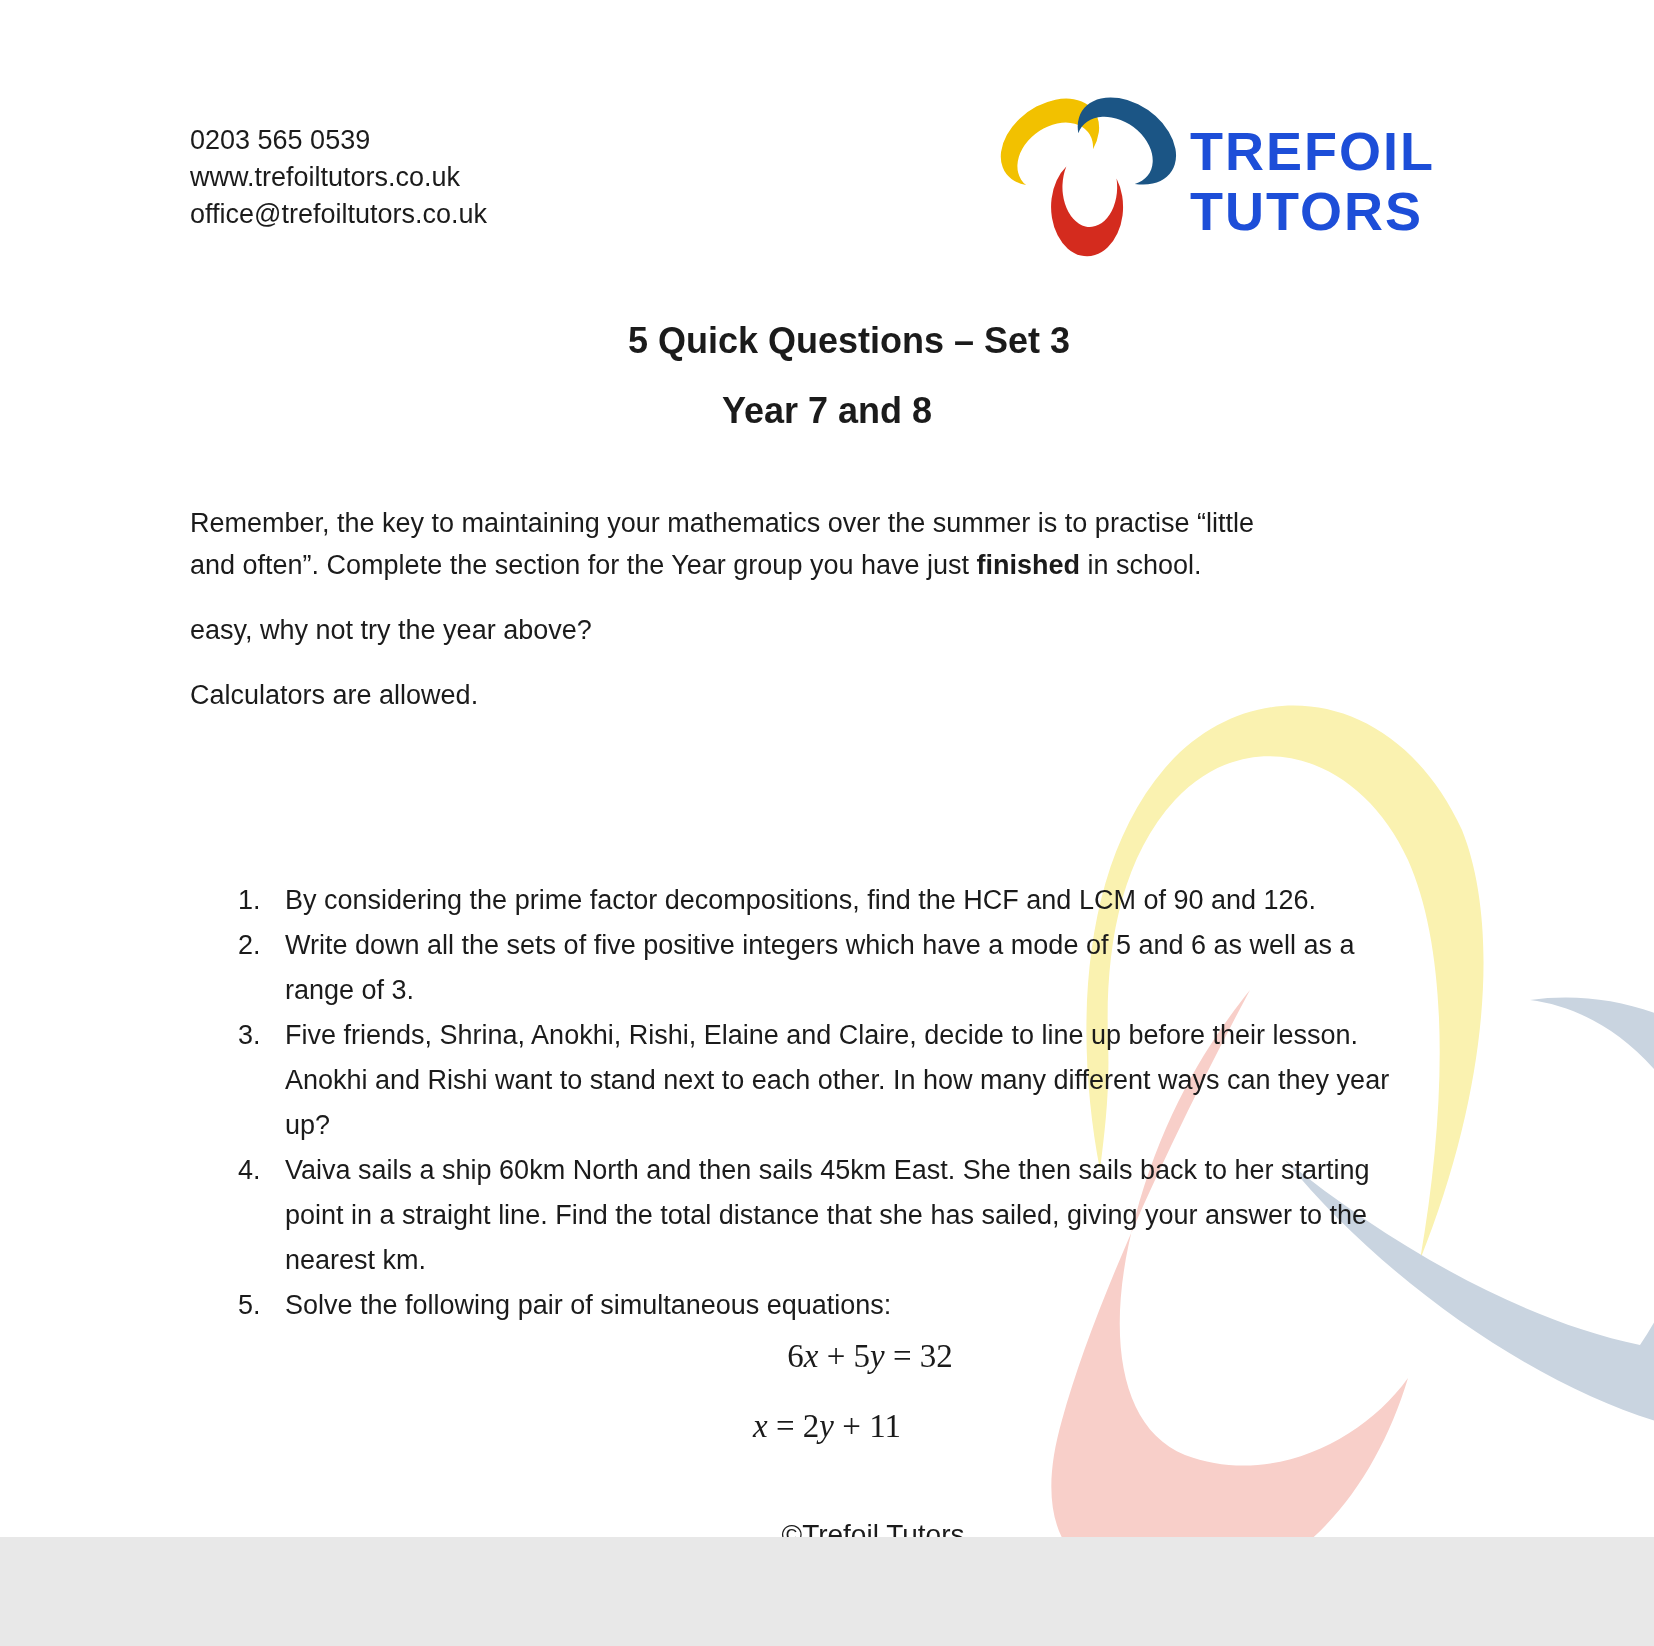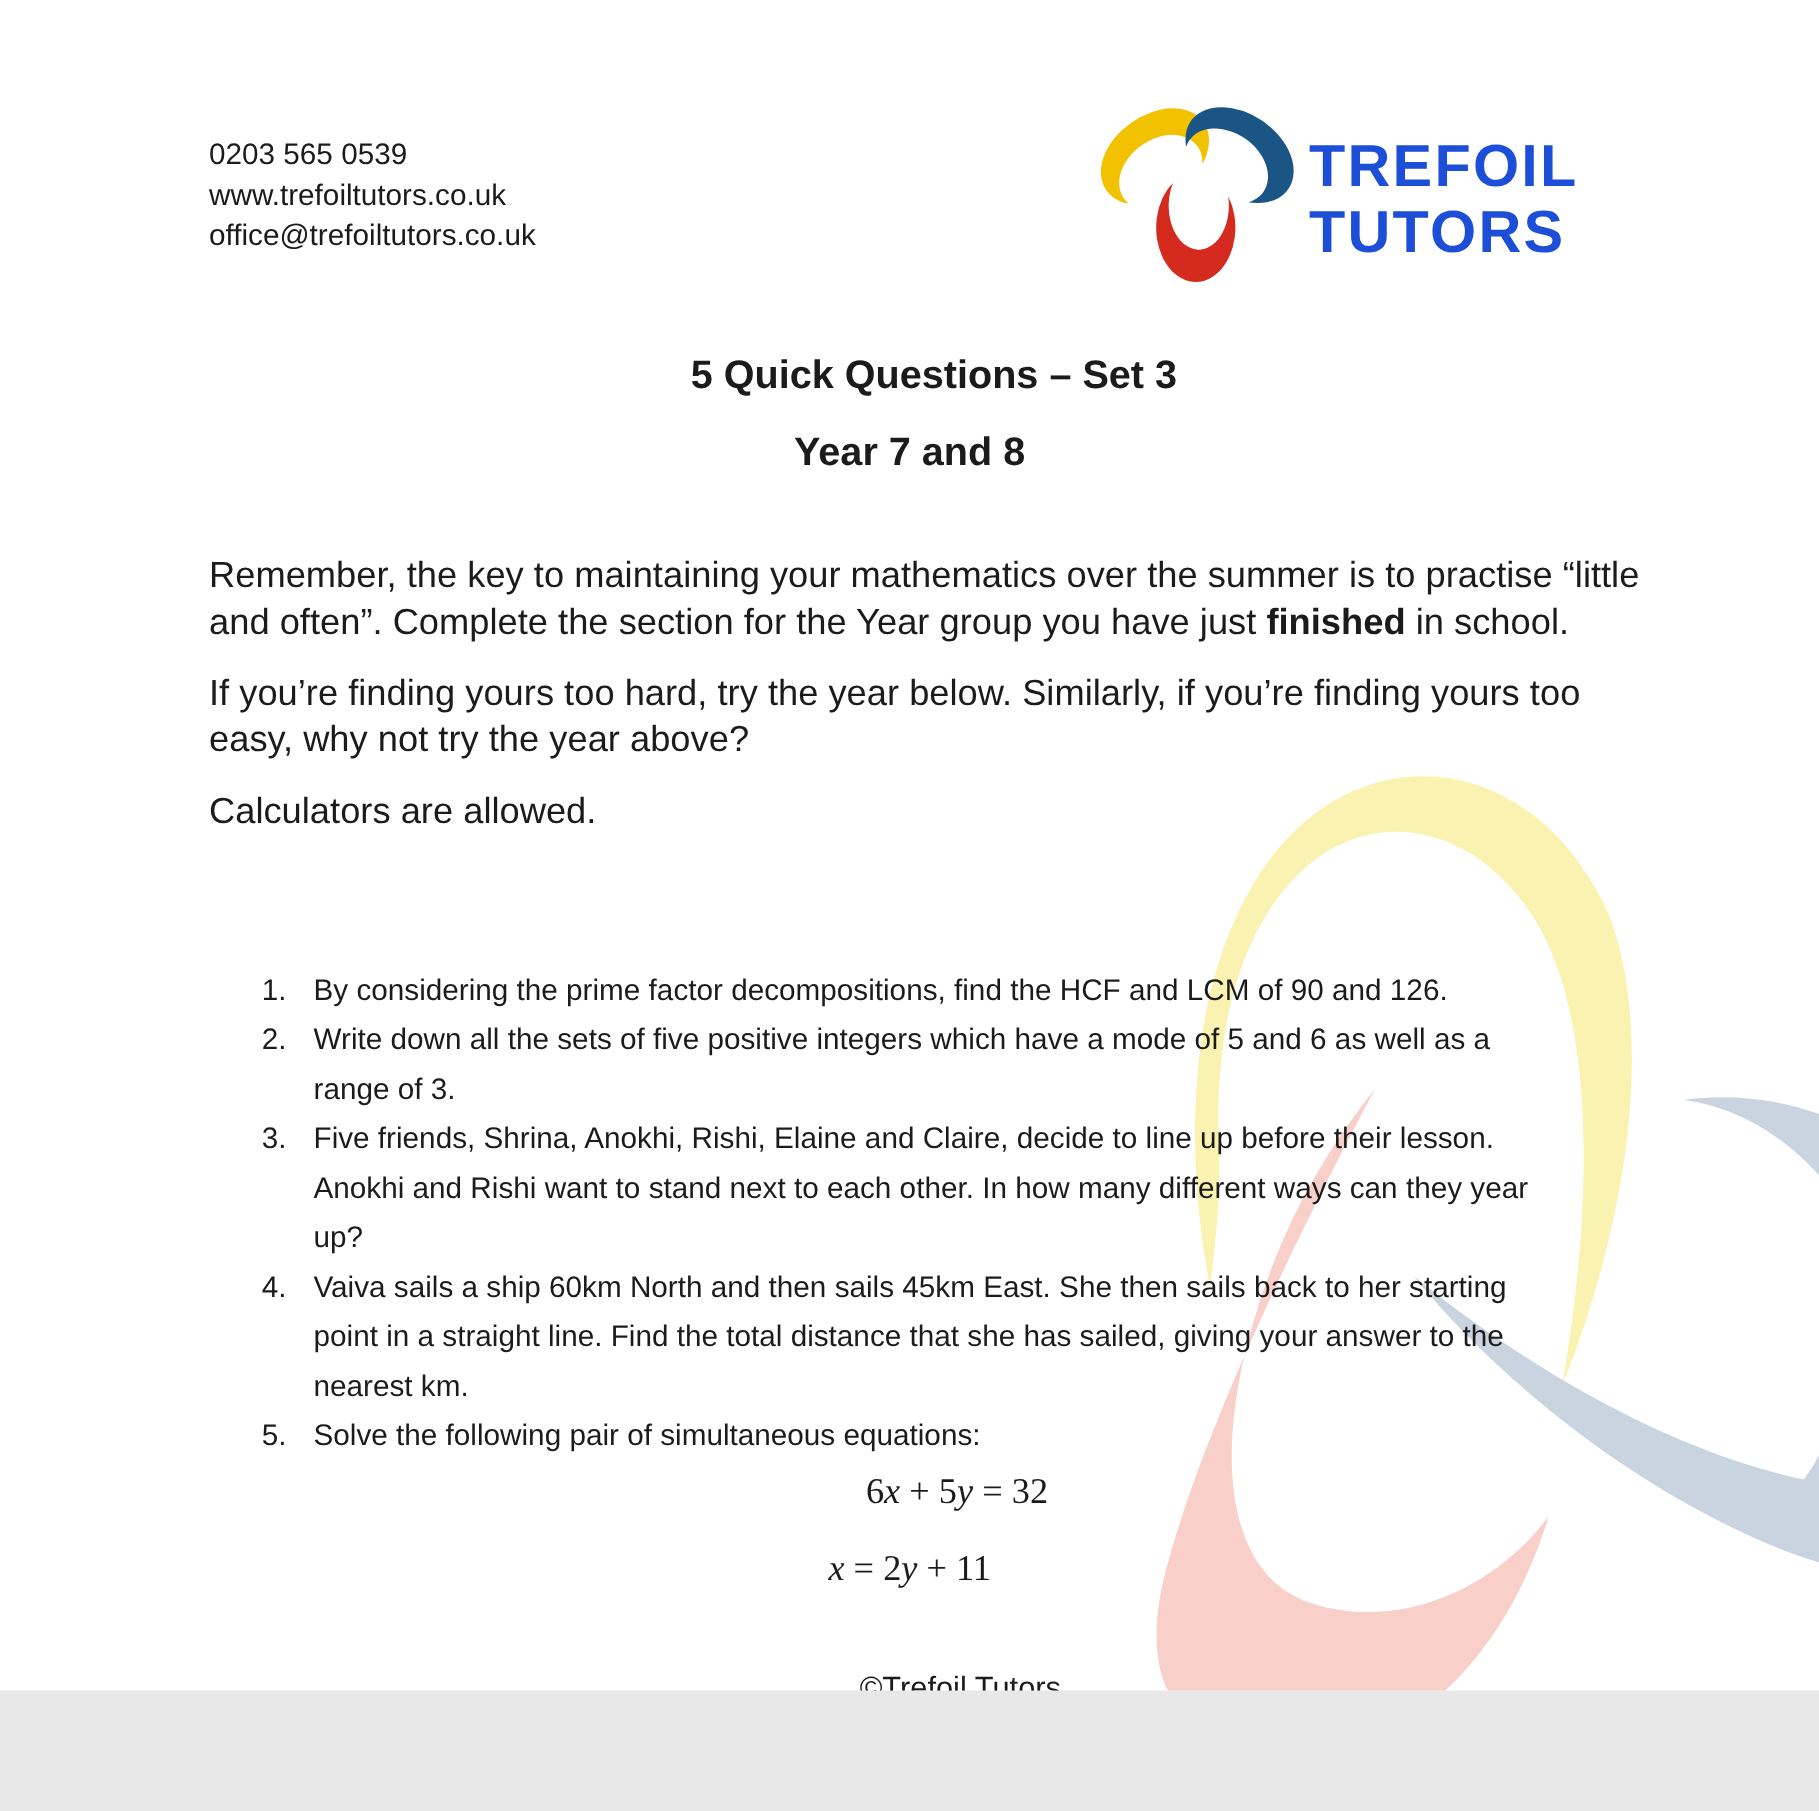--- a/index.html
+++ b/index.html
@@ -14,21 +14,21 @@
   
   #logo{left:1000px;top:96px;display:flex;align-items:center;}
   #logo-mark{width:180px;height:170px;}
   #logo-text{margin-left:10px;font-size:54px;font-weight:bold;line-height:60px;
              letter-spacing:2px;color:#1d4ed8;}
   
   .doc-title{left:0;width:100%;text-align:center;font-weight:bold;font-size:36px;}
   #title1{top:320px;padding-left:22px;}
   #title2{top:390px;}
   
-  #intro{left:190px;top:502px;font-size:33px;line-height:42px;white-space:nowrap;}
+  #intro{left:190px;top:502px;font-size:27px;line-height:42px;white-space:nowrap;}
   .para{margin:0 0 23px 0;}
   .b{font-weight:bold;}
   
   #qlist{left:238px;top:878px;font-size:27px;line-height:45px;white-space:nowrap;}
   .qitem{display:flex;}
   .qnum{width:47px;flex:none;}
   
   .equation{left:0;width:100%;text-align:center;
             font-family:"Liberation Serif",serif;font-size:33px;line-height:40px;}
   #eq-0{top:1336px;margin-left:43px;}
@@ -90,21 +90,20 @@
 
   <div id="title1" class="layer doc-title">5 Quick Questions – Set 3</div>
   <div id="title2" class="layer doc-title">Year 7 and 8</div>
 
   <div id="intro" class="layer">
       <div class="para">
         <div class="line"><span>Remember, the key to maintaining your mathematics over the summer is to practise “little</span></div>
         <div class="line"><span>and often”. Complete the section for the Year group you have just </span><span class="b">finished</span><span> in school.</span></div>
       </div>
       <div class="para">
-        <div class="line"><span>If you’re finding yours too hard, try the year below. Similarly, if you’re finding yours too</span></div>
         <div class="line"><span>easy, why not try the year above?</span></div>
       </div>
       <div class="para">
         <div class="line"><span>Calculators are allowed.</span></div>
       </div>
     </div>
 
   <div id="qlist" class="layer">
       <div class="qitem">
         <span class="qnum">1.</span>

